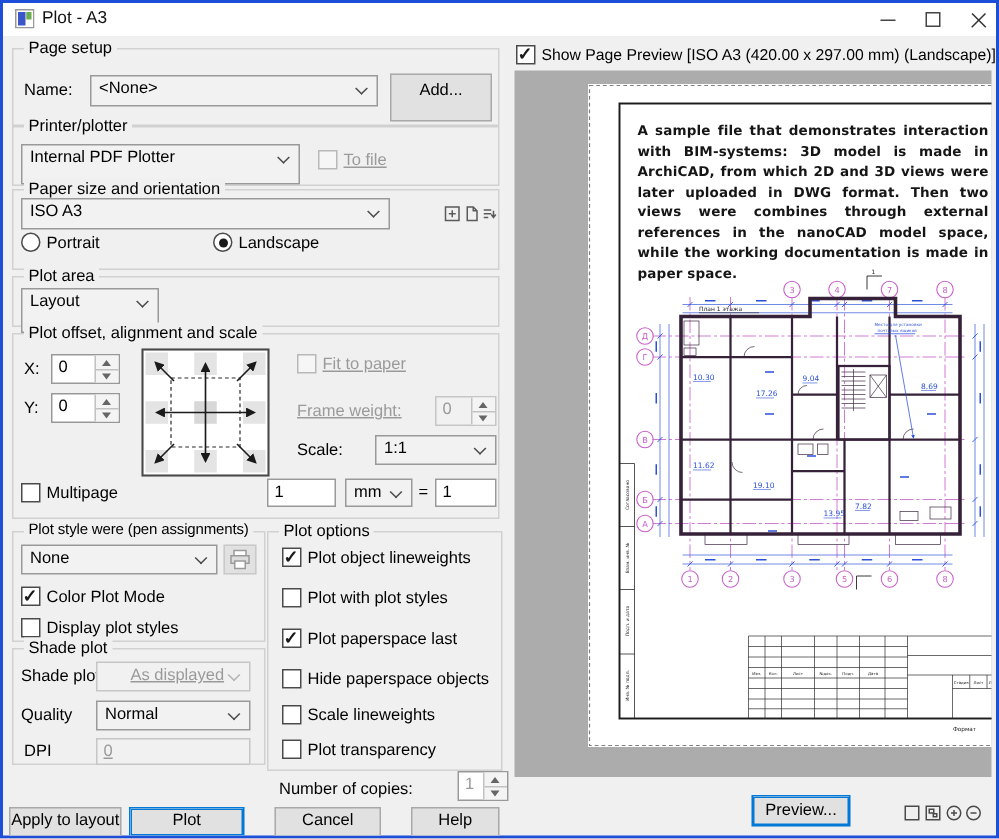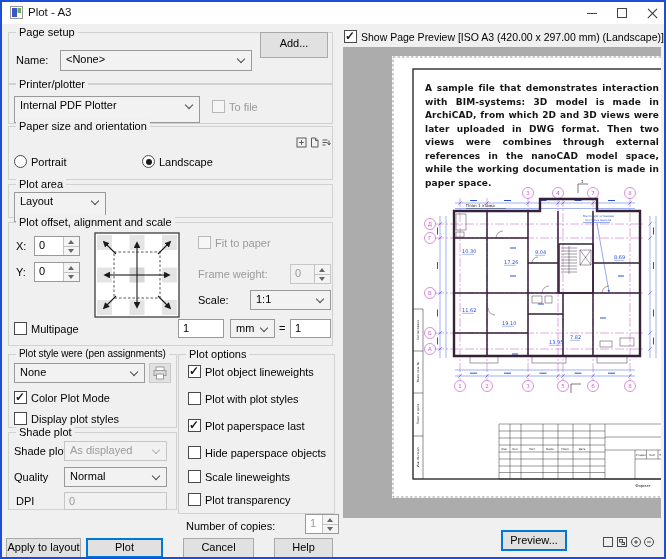--- a/index.html
+++ b/index.html
@@ -8,30 +8,30 @@
   .titlebar{position:absolute;left:0;top:0;right:0;height:22px;background:#ffffff;}
   .title{position:absolute;left:26px;top:4px;font-size:11.5px;color:#111;white-space:nowrap;}
   .appicon{position:absolute;left:8px;top:4px;width:13px;height:13px;}
   .wbtn{position:absolute;top:0;height:22px;width:30px;}
   .gl-min::after{content:"";position:absolute;left:10px;top:11px;width:10px;height:1px;background:#444;}
   .gl-max::after{content:"";position:absolute;left:10px;top:6px;width:10px;height:10px;border:1px solid #444;box-sizing:border-box;}
   .gl-close::before,.gl-close::after{content:"";position:absolute;left:9px;top:10.5px;width:13px;height:1.3px;background:#333;}
   .gl-close::before{transform:rotate(45deg);}.gl-close::after{transform:rotate(-45deg);}
 
   .lbl{position:absolute;font-size:11px;line-height:13px;color:#000;white-space:nowrap;}
-  .dis{color:#9a9a9a;}
+  .dis{color:#9a9a9a;text-decoration:underline;}
   .group{position:absolute;border:1px solid #d1d1d1;}
   .glabel{position:absolute;top:-8px;left:7px;background:#f0f0f0;padding:0 3px;font-size:11px;line-height:14px;white-space:nowrap;color:#000;}
   .glabel.small{font-size:10px;letter-spacing:-0.1px;}
 
   .combo{position:absolute;background:#f2f2f2;border:1px solid #999;box-sizing:border-box;}
   .combo .tx{display:block;font-size:11px;line-height:17px;padding:0 18px 0 5px;white-space:nowrap;overflow:hidden;color:#000;}
   .combo::after{content:"";position:absolute;right:7px;top:5px;width:5px;height:5px;border-right:1.3px solid #4a4a4a;border-bottom:1.3px solid #4a4a4a;transform:rotate(45deg);}
   .combo.dis{border-color:#c6c6c6;background:#f1f1f1;}
-  .combo.dis .tx{color:#9a9a9a;}
+  .combo.dis .tx{color:#9a9a9a;margin-left:17px;}
   .combo.dis::after{border-color:#b3b3b3;}
 
   .tinput{position:absolute;background:#fff;border:1px solid #999;font-size:11px;line-height:16px;padding:0 4px;box-sizing:border-box;white-space:nowrap;color:#000;}
   .tinput.dis{background:#f1f1f1;border-color:#c6c6c6;color:#9a9a9a;}
 
   .spin{position:absolute;background:#fff;border:1px solid #999;box-sizing:border-box;}
   .spin .val{position:absolute;left:4px;top:1px;font-size:11px;line-height:15px;color:#000;}
   .spin.dis{background:#f1f1f1;border-color:#c6c6c6;}
   .spin.dis .val{color:#9a9a9a;}
   .spin .btns{position:absolute;top:0;right:0;bottom:0;width:15px;border-left:1px solid #c2c2c2;background:#f4f4f4;}
@@ -75,35 +75,38 @@
     <div class="wbtn gl-close" style="left:635px"></div>
   </div>
 
   <div class="group" style="left:6px;top:30px;width:323px;height:50px">
     <span class="glabel">Page setup</span>
   </div>
   <span class="lbl" style="left:14px;top:52px">Name:</span>
   <div class="combo" style="left:58px;top:48px;width:192px;height:21px">
     <span class="tx">&lt;None&gt;</span>
   </div>
-  <div class="btn" style="left:258px;top:30px;width:68px;height:26px">
+  <div class="btn" style="left:258px;top:47px;width:68px;height:32px">
     <span class="bt" style="line-height:20px">Add...</span>
   </div>
 
   <div class="group" style="left:6px;top:82px;width:323px;height:38px">
     <span class="glabel">Printer/plotter</span>
   </div>
   <div class="combo" style="left:12px;top:94px;width:186px;height:27px">
     <span class="tx">Internal PDF Plotter</span>
   </div>
   <div class="cb dis" style="left:210px;top:98px"></div>
   <span class="lbl dis" style="left:227px;top:99px">To file</span>
 
   <div class="group" style="left:6px;top:124px;width:323px;height:52px">
     <span class="glabel">Paper size and orientation</span>
+  </div>
+  <div class="combo" style="left:12px;top:130px;width:246px;height:21px">
+    <span class="tx">ISO A3</span>
   </div>
   <svg class="icon" style="left:294px;top:135px;width:11px;height:11px" viewBox="0 0 11 11" fill="none" stroke="#5a5a5a">
     <rect x="1" y="1" width="9" height="9"></rect>
       <path d="M5.5 3.2V7.8M3.2 5.5H7.8"></path>
   </svg>
   <svg class="icon" style="left:307px;top:135px;width:11px;height:11px" viewBox="0 0 11 11" fill="none" stroke="#5a5a5a">
     <path d="M2.5 1h4L9 3.5V10H2.5z"></path>
       <path d="M6.5 1v2.5H9"></path>
   </svg>
   <svg class="icon" style="left:319px;top:135px;width:11px;height:11px" viewBox="0 0 11 11" fill="none" stroke="#5a5a5a">

